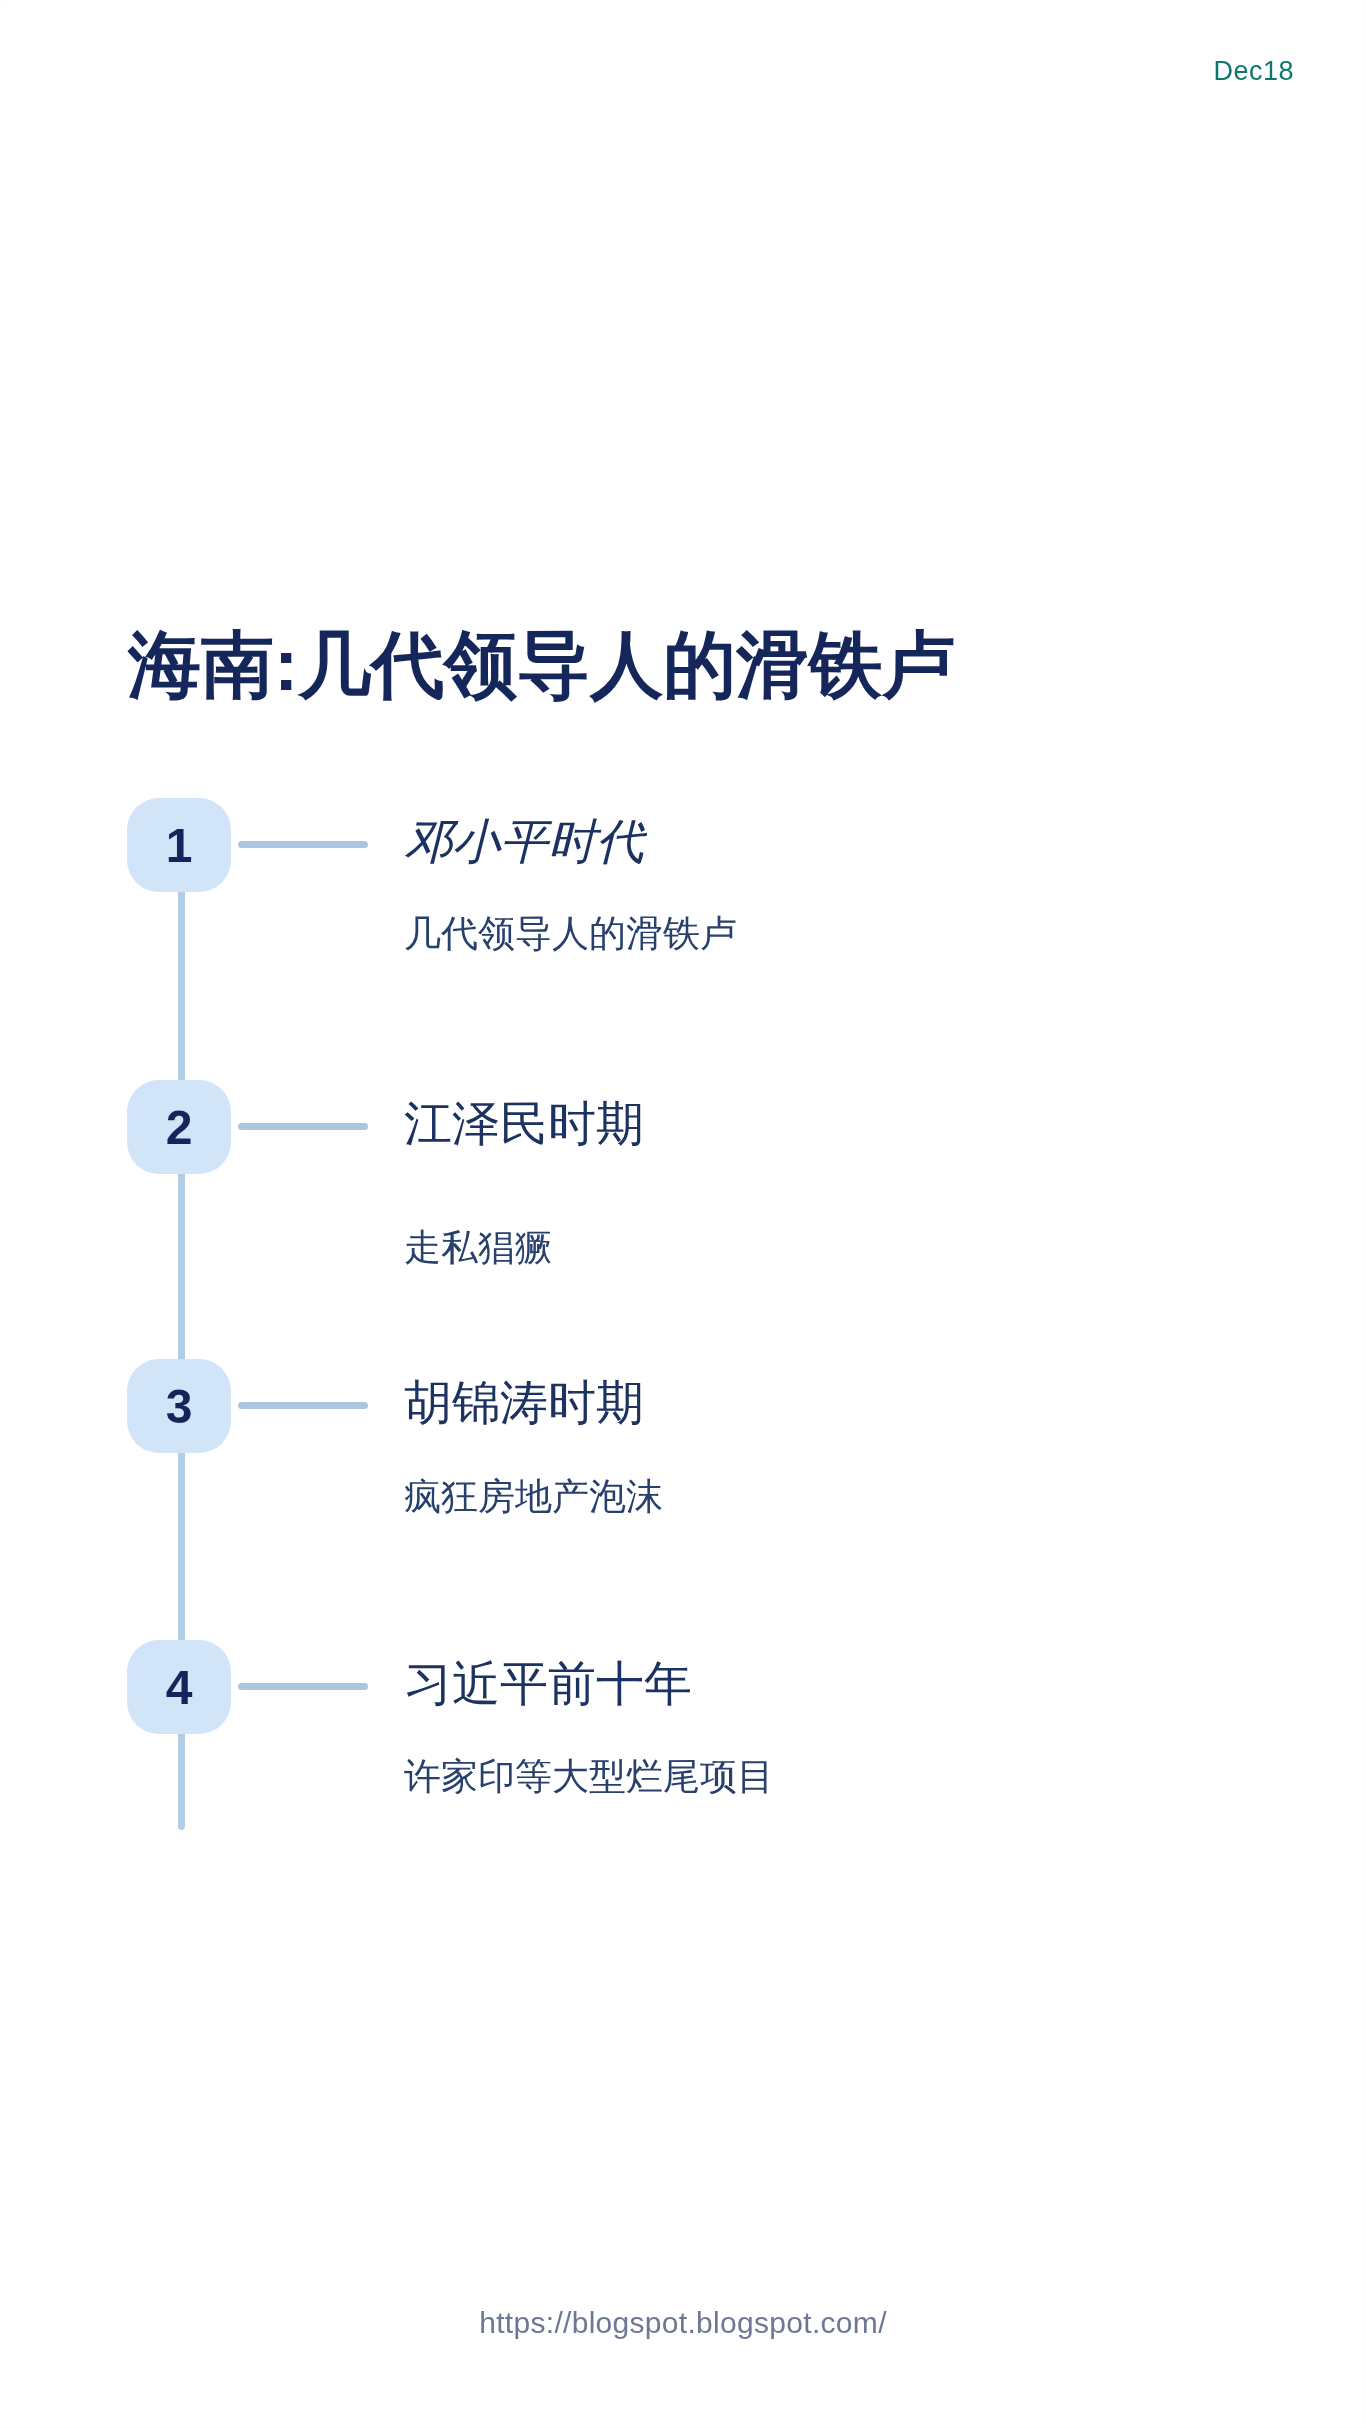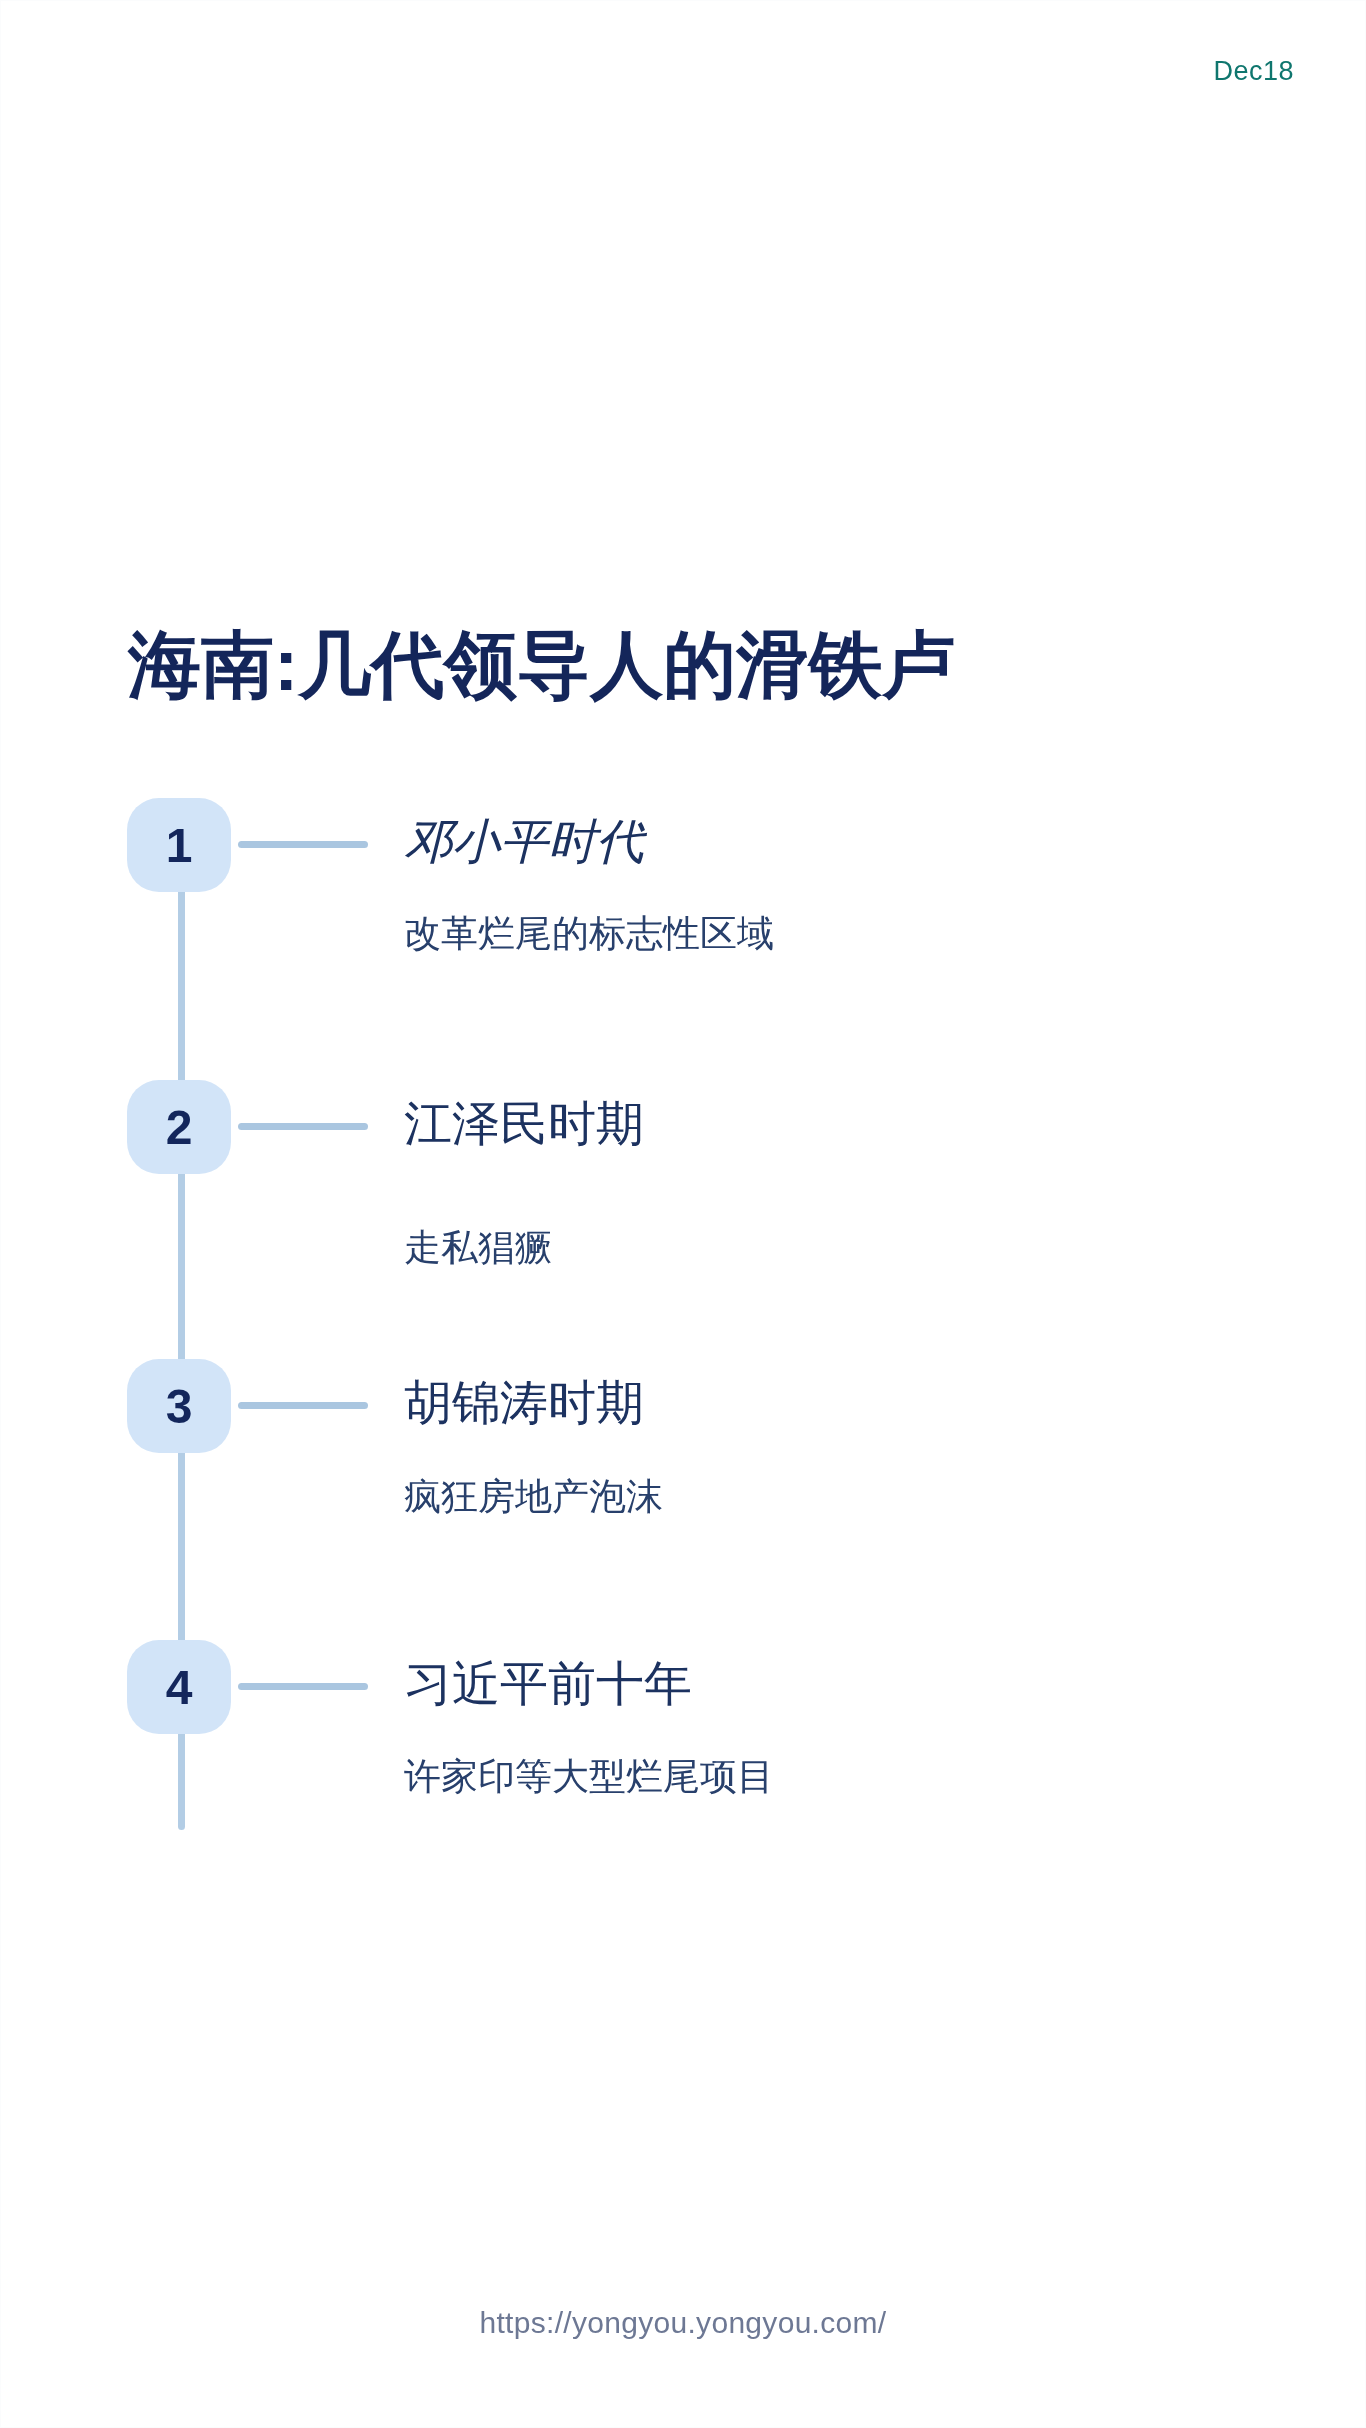--- a/index.html
+++ b/index.html
@@ -140,21 +140,21 @@
   <h1 class="main-title">海南:几代领导人的滑铁卢</h1>
 
   <div class="timeline">
 
     <div class="spine"></div>
 
     <div class="tl-item">
       <div class="badge" style="top:798px;">1</div>
       <div class="connector" style="top:841px;"></div>
       <div class="tl-title" style="top:818px;font-style:italic;">邓小平时代</div>
-      <div class="tl-sub" style="top:915px;">改革烂尾的标志性区域</div>
+      <div class="tl-sub" style="top:915px;">几代领导人的滑铁卢</div>
     </div>
 
     <div class="tl-item">
       <div class="badge" style="top:1080px;">2</div>
       <div class="connector" style="top:1123px;"></div>
       <div class="tl-title" style="top:1100px;">江泽民时期</div>
       <div class="tl-sub" style="top:1197px;margin-top:32px;">走私猖獗</div>
     </div>
 
     <div class="tl-item">
@@ -166,15 +166,15 @@
 
     <div class="tl-item">
       <div class="badge" style="top:1640px;">4</div>
       <div class="connector" style="top:1683px;"></div>
       <div class="tl-title" style="top:1660px;">习近平前十年</div>
       <div class="tl-sub" style="top:1758px;">许家印等大型烂尾项目</div>
     </div>
 
   </div>
 
-  <div class="footer-url">https://yongyou.yongyou.com/</div>
+  <div class="footer-url">https://blogspot.blogspot.com/</div>
 
 </div>
 
 </body></html>

